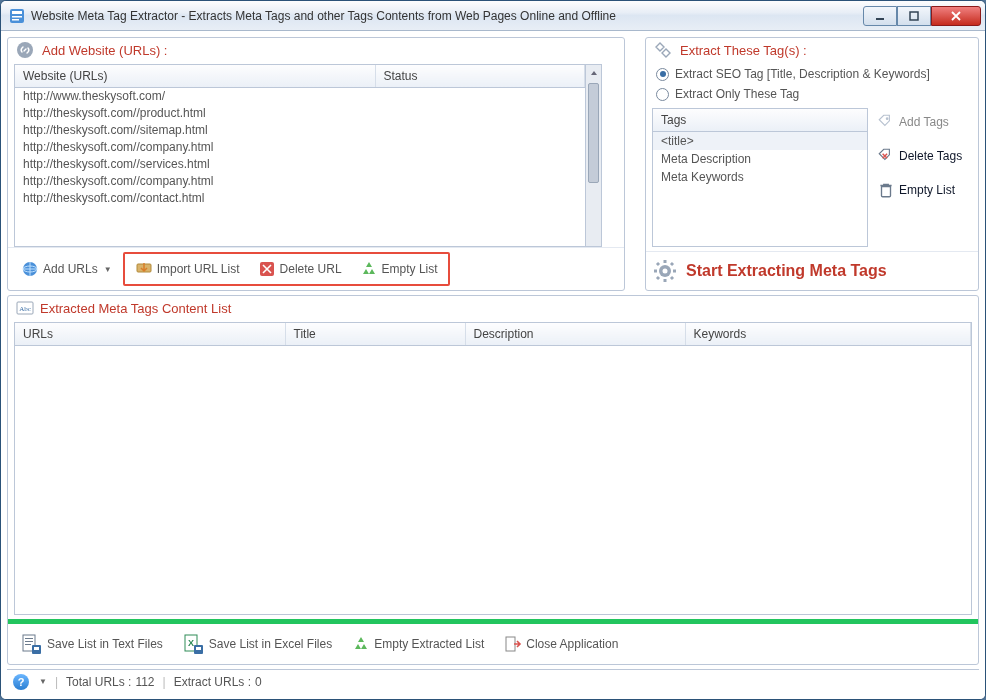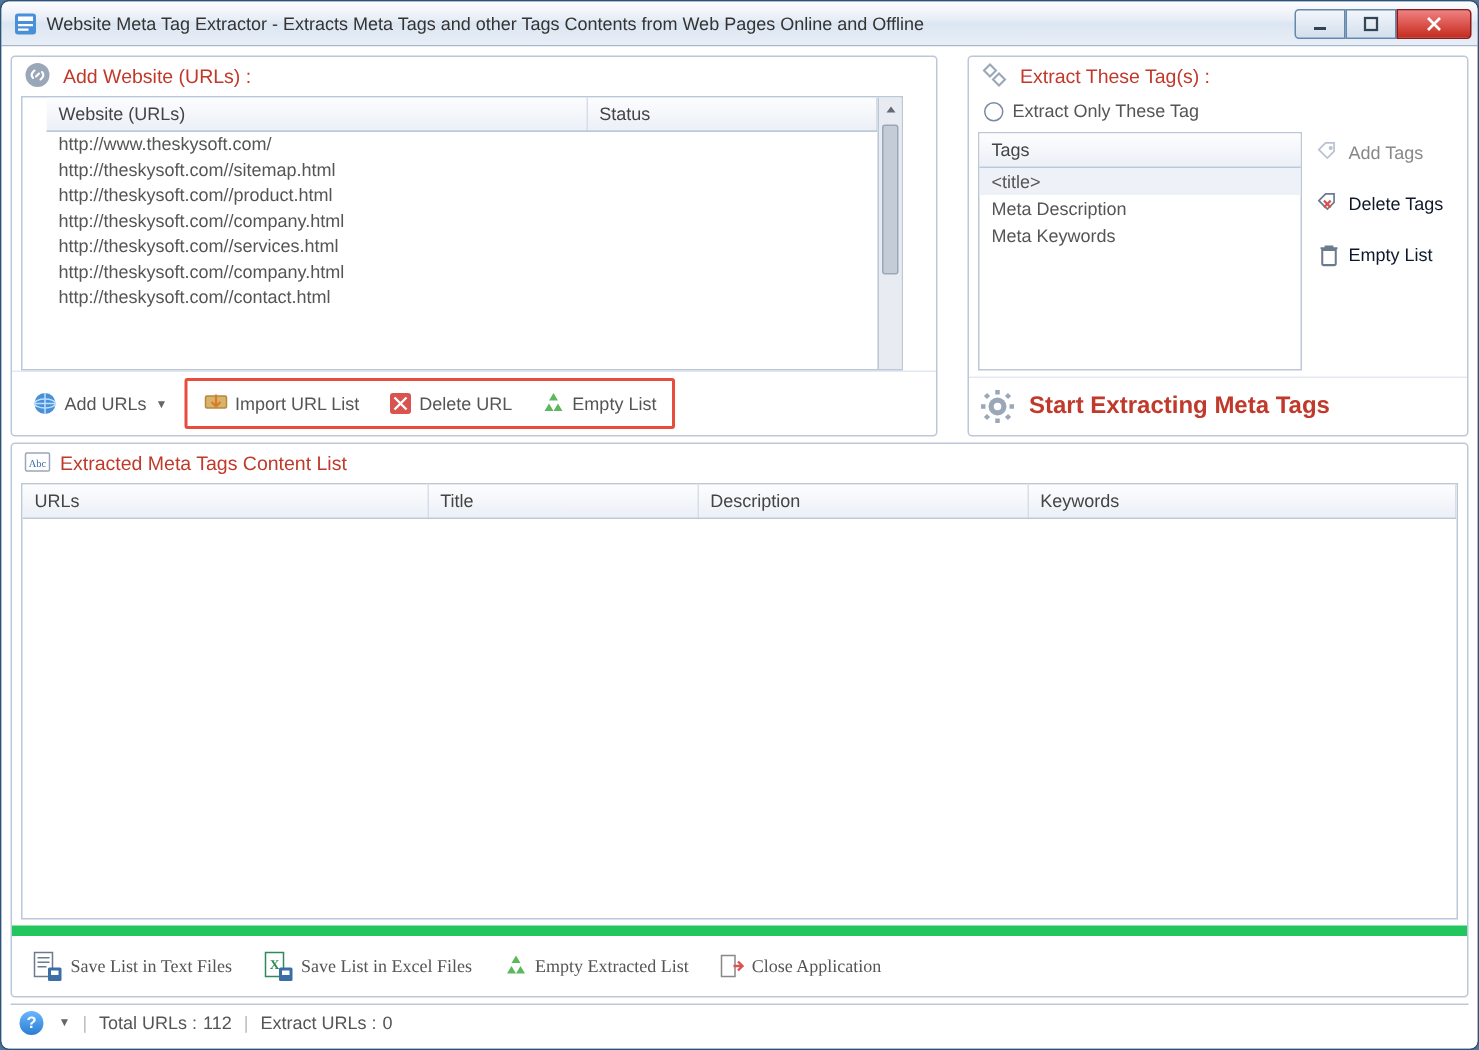--- a/index.html
+++ b/index.html
@@ -72,21 +72,20 @@
   }
   .panel-header .hicon { width:18px; height:18px; margin-right:8px; }
 
   .url-table {
     margin: 2px 22px 0 6px;
     border:1px solid #bcc7d8;
     flex:1;
     overflow:hidden;
     position:relative;
     display:flex;
-    padding-left:16px;
   }
   .url-table-inner { flex:1; overflow:auto; }
   .url-table table { width:100%; border-collapse:collapse; font-size:12px;}
   .url-table th {
     text-align:left;
     background: linear-gradient(#fdfdfe,#ebf0f7);
     border-bottom:1px solid #bcc7d8;
     border-right:1px solid #d6dee9;
     padding:4px 8px;
     font-weight:400;
@@ -220,23 +219,22 @@
     background: linear-gradient(#fdfdfe,#ebf0f7);
     border-bottom:1px solid #bcc7d8;
     border-right:1px solid #d6dee9;
     padding:4px 8px;
     font-weight:400;
     color:#444;
     font-size:12px;
   }
   .results-toolbar {
     display:flex; align-items:center; gap:2px;
-    border-top:7px solid #22c55e;
+    border-top:5px solid #22c55e;
     padding:4px 4px;
-    font-family:Liberation Serif, serif;
   }
 
   .statusbar {
     border-top:1px solid #bcc7d8;
     height:24px;
     display:flex; align-items:center;
     padding:0 6px;
     gap:8px;
     font-size:12px;
     color:#555;
@@ -309,25 +307,25 @@
                   <th style="width:360px;">Website (URLs)</th>
                   <th>Status</th>
                 </tr>
               </thead>
               <tbody>
                 <tr>
                     <td>http://www.theskysoft.com/</td>
                     <td></td>
                   </tr>
                 <tr>
+                    <td>http://theskysoft.com//product.html</td>
+                    <td></td>
+                  </tr>
+                <tr>
                     <td>http://theskysoft.com//sitemap.html</td>
-                    <td></td>
-                  </tr>
-                <tr>
-                    <td>http://theskysoft.com//product.html</td>
                     <td></td>
                   </tr>
                 <tr>
                     <td>http://theskysoft.com//company.html</td>
                     <td></td>
                   </tr>
                 <tr>
                     <td>http://theskysoft.com//services.html</td>
                     <td></td>
                   </tr>
@@ -399,20 +397,24 @@
         <div class="panel-header">
           <span class="hicon">
             <svg viewBox="0 0 18 18">
                 <path d="M2 6l4-4 4 4-4 4zM8 12l4-4 4 4-4 4z" fill="none" stroke="#9aa7b8" stroke-width="1.4"></path>
               </svg>
           </span>
           <span>Extract These Tag(s) :</span>
         </div>
 
         <div class="extract-body">
+          <div class="radio-row">
+            <span class="radio checked"></span>
+            <span>Extract SEO Tag [Title, Description &amp; Keywords]</span>
+          </div>
           <div class="radio-row">
             <span class="radio"></span>
             <span>Extract Only These Tag</span>
           </div>
 
           <div class="tags-area">
             <div class="tags-list">
               <div class="th">Tags</div>
               <div class="titem sel">&lt;title&gt;</div>
               <div class="titem">Meta Description</div>

